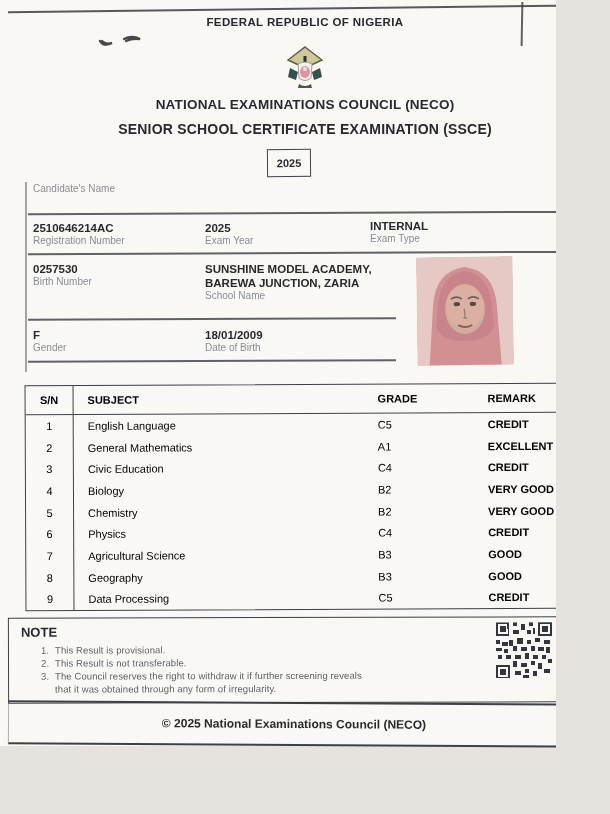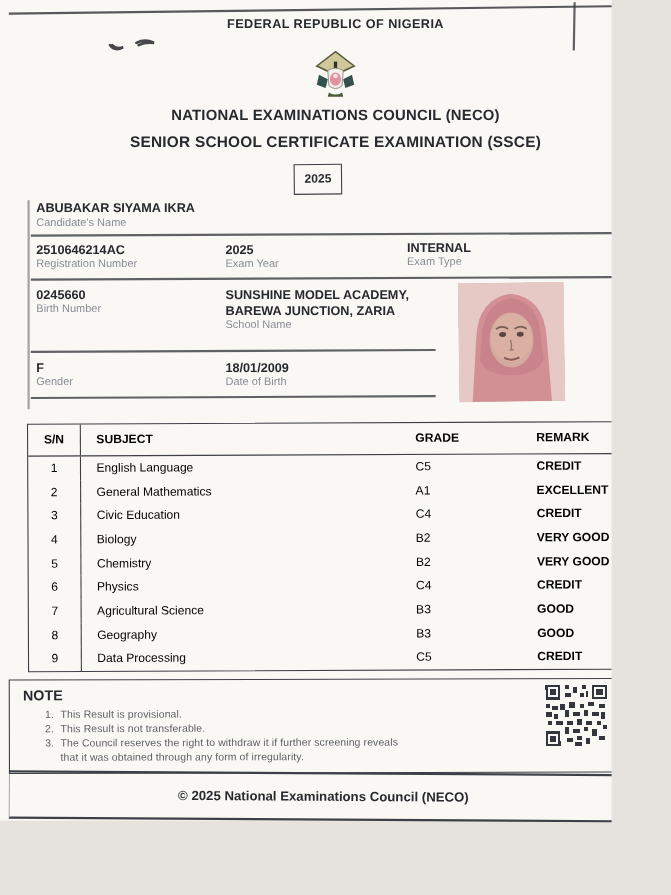--- a/index.html
+++ b/index.html
@@ -109,41 +109,40 @@
     <path d="M13 38 q6 4 12 0 l1 4 -14 0 Z" fill="#4a5a3a"></path>
   </svg>
 
   <div class="abs center ssce txt">SENIOR SCHOOL CERTIFICATE EXAMINATION (SSCE)</div>
   <div class="abs center council txt">NATIONAL EXAMINATIONS COUNCIL (NECO)</div>
   <div class="abs yearbox txt">2025</div>
 
   <div class="abs info-left-edge"></div>
 
   <div class="abs" style="left:33px;top:183px;">
-    <div class="val">ABUBAKAR SIYAMA IKRA</div>
     <div class="lbl">Candidate's Name</div>
   </div>
   <div class="rule" style="left:28px;top:212px;width:547px;"></div>
 
   <div class="abs" style="left:33px;top:221px;">
     <div class="val">2510646214AC</div>
     <div class="lbl">Registration Number</div>
   </div>
   <div class="abs" style="left:205px;top:221px;">
     <div class="val">2025</div>
     <div class="lbl">Exam Year</div>
   </div>
   <div class="abs" style="left:370px;top:219px;">
     <div class="val">INTERNAL</div>
     <div class="lbl">Exam Type</div>
   </div>
   <div class="rule" style="left:28px;top:252px;width:547px;"></div>
 
   <div class="abs" style="left:33px;top:262px;">
-    <div class="val">0245660</div>
+    <div class="val">0257530</div>
     <div class="lbl">Birth Number</div>
   </div>
   <div class="abs" style="left:205px;top:262px;">
     <div class="val">SUNSHINE MODEL ACADEMY,</div>
     <div class="val">BAREWA JUNCTION, ZARIA</div>
     <div class="lbl">School Name</div>
   </div>
   <div class="rule" style="left:28px;top:318px;width:368px;"></div>
 
   <div class="abs" style="left:33px;top:328px;">

